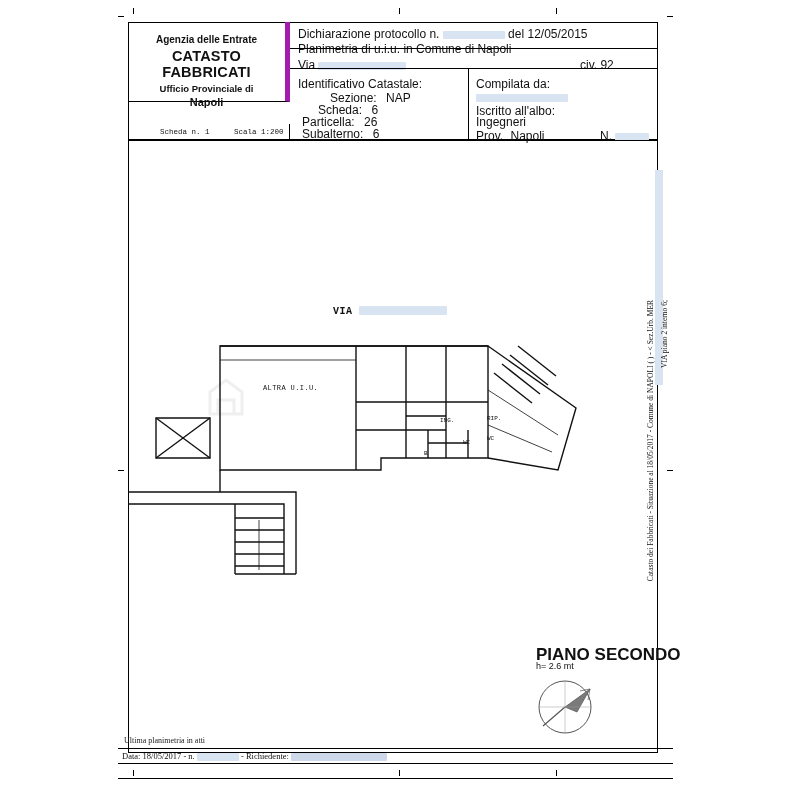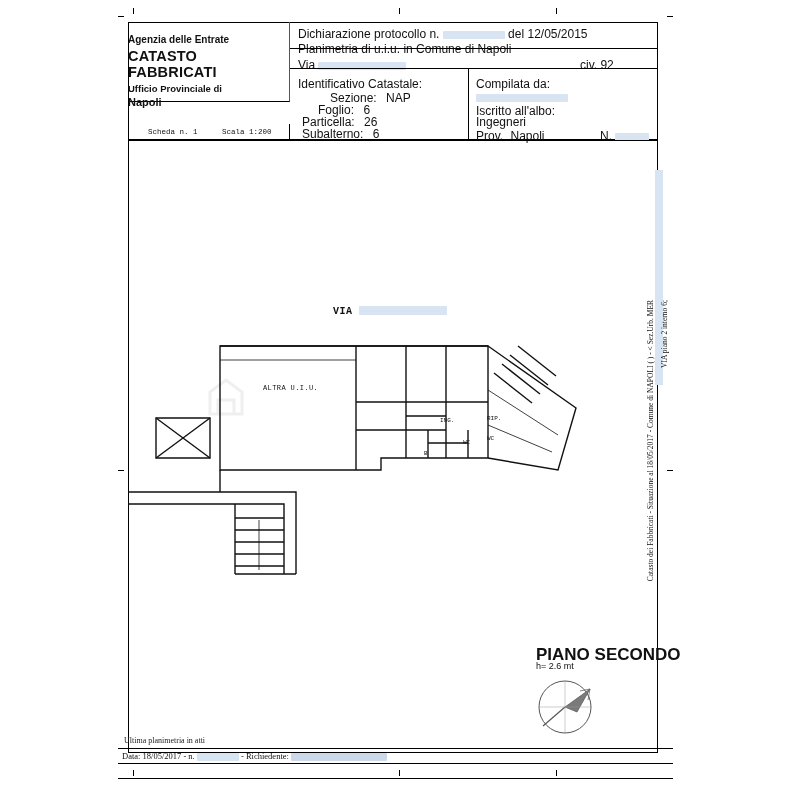--- a/index.html
+++ b/index.html
@@ -39,38 +39,38 @@
   .redact.dark{background:#cdd9ea;}
   
   .frame{
     position:absolute;
     border:1px solid #000;
     box-sizing:border-box;
   }
   .hdr-box{left:128px;top:22px;width:530px;height:118px;}
   .hdr-left{
     position:absolute;left:128px;top:22px;width:162px;height:80px;
-    border-right:1px solid #a21caf;border-bottom:1px solid #000;
+    border-right:5px solid #a21caf;border-bottom:1px solid #000;
     box-sizing:border-box;
-    text-align:left;
+    text-align:center;
   }
   .hdr-left .l1{font-size:10px;font-weight:bold;margin-top:12px;font-family:"Liberation Sans",sans-serif;}
   .hdr-left .l2{font-size:14.5px;font-weight:bold;margin-top:3px;font-family:"Liberation Sans",sans-serif;letter-spacing:.2px;}
   .hdr-left .l3{font-size:9.5px;font-weight:bold;margin-top:3px;font-family:"Liberation Sans",sans-serif;}
   .hdr-left .l4{font-size:11px;font-weight:bold;margin-top:2px;font-family:"Liberation Sans",sans-serif;}
 
   .scheda-row{
     position:absolute;left:128px;top:124px;width:162px;height:16px;
     border-right:1px solid #000;border-bottom:1px solid #000;
     box-sizing:border-box;
     font-family:"Liberation Mono", monospace;
     font-size:7.5px;
     display:flex;align-items:center;
   }
-  .scheda-row .a{padding-left:20px;width:72px;}
+  .scheda-row .a{padding-left:20px;width:72px;margin-left:12px;}
   .scheda-row .b{padding-left:2px;}
 
   .hdr-right{
     position:absolute;left:290px;top:22px;width:368px;height:118px;
     box-sizing:border-box;
     font-family:Liberation Sans, sans-serif;
     font-size:12px;
     color:#111;
   }
   .hr-row{position:absolute;white-space:nowrap;}
@@ -223,21 +223,21 @@
       <span class="redact" style="width:88px"></span>
     </div>
     <div class="hr-row" style="left:290px;top:36px;">civ. 92</div>
 
     <div class="hr-row" style="left:8px;top:55px;">Identificativo Catastale:</div>
     <div class="hr-row" style="left:40px;top:69px;">
       <span>Sezione:</span>
       <span style="margin-left:6px">NAP</span>
     </div>
     <div class="hr-row" style="left:28px;top:81px;">
-      <span>Foglio:</span>
+      <span>Scheda:</span>
       <span style="margin-left:6px">6</span>
     </div>
     <div class="hr-row" style="left:12px;top:93px;">
       <span>Particella:</span>
       <span style="margin-left:6px">26</span>
     </div>
     <div class="hr-row" style="left:12px;top:105px;">
       <span>Subalterno:</span>
       <span style="margin-left:6px">6</span>
     </div>

